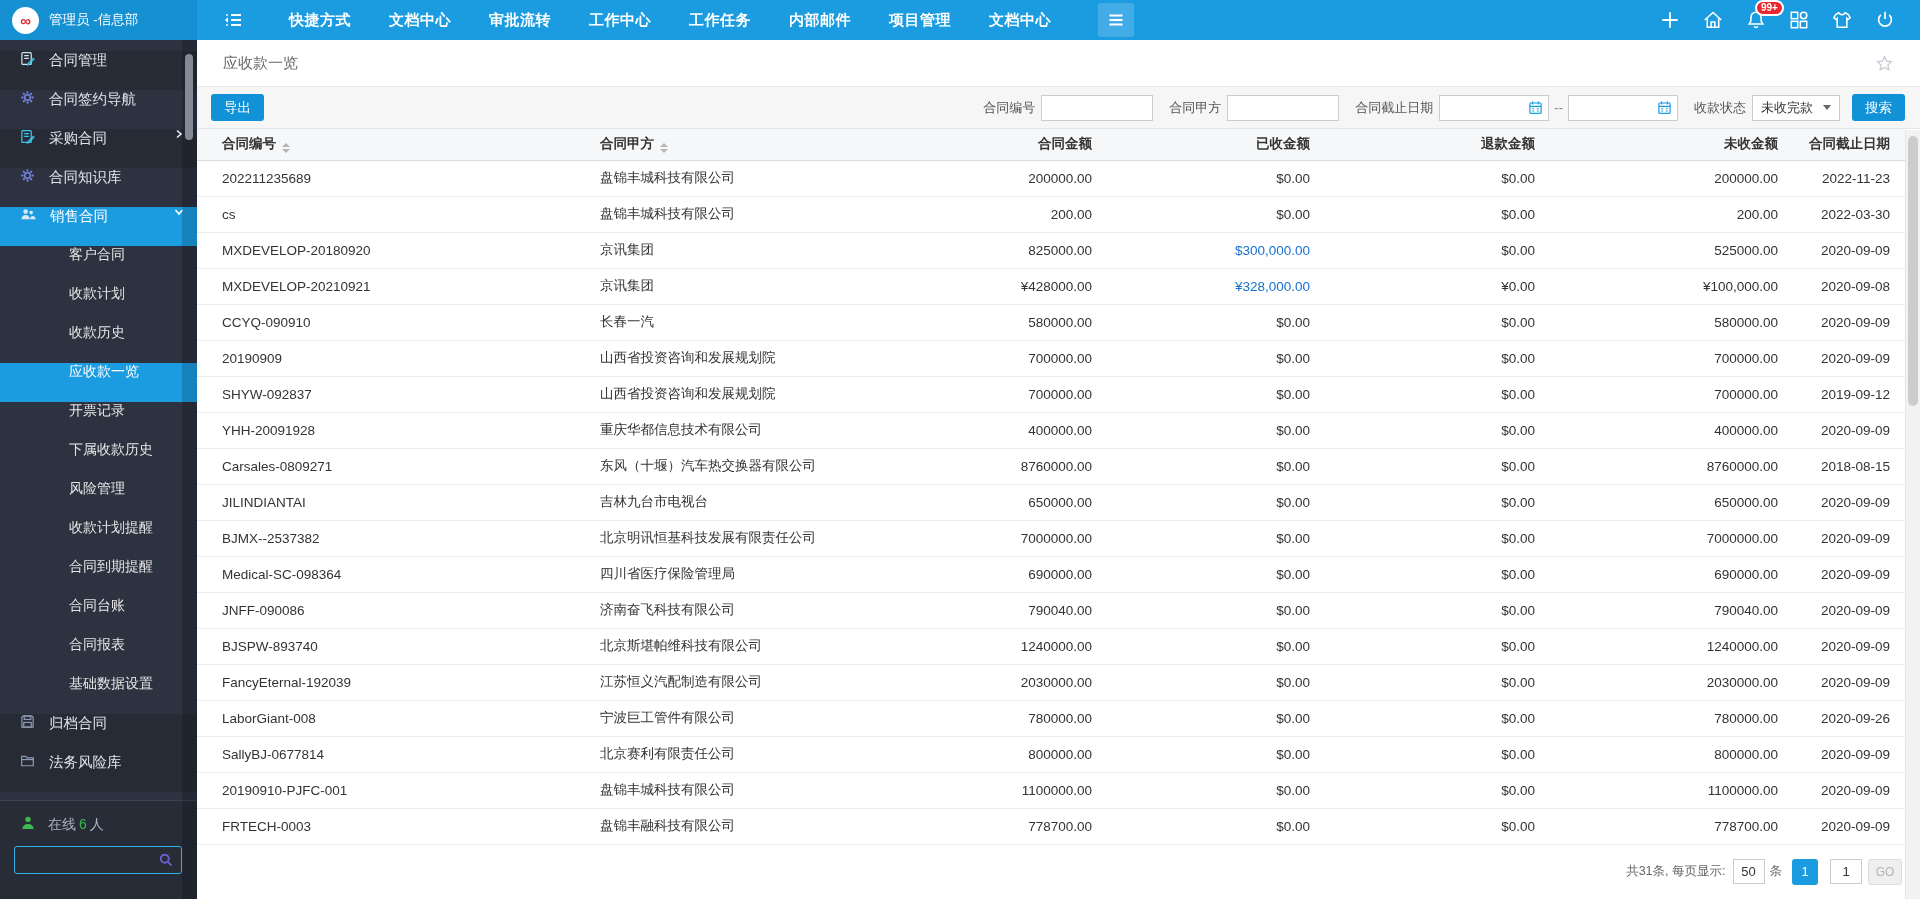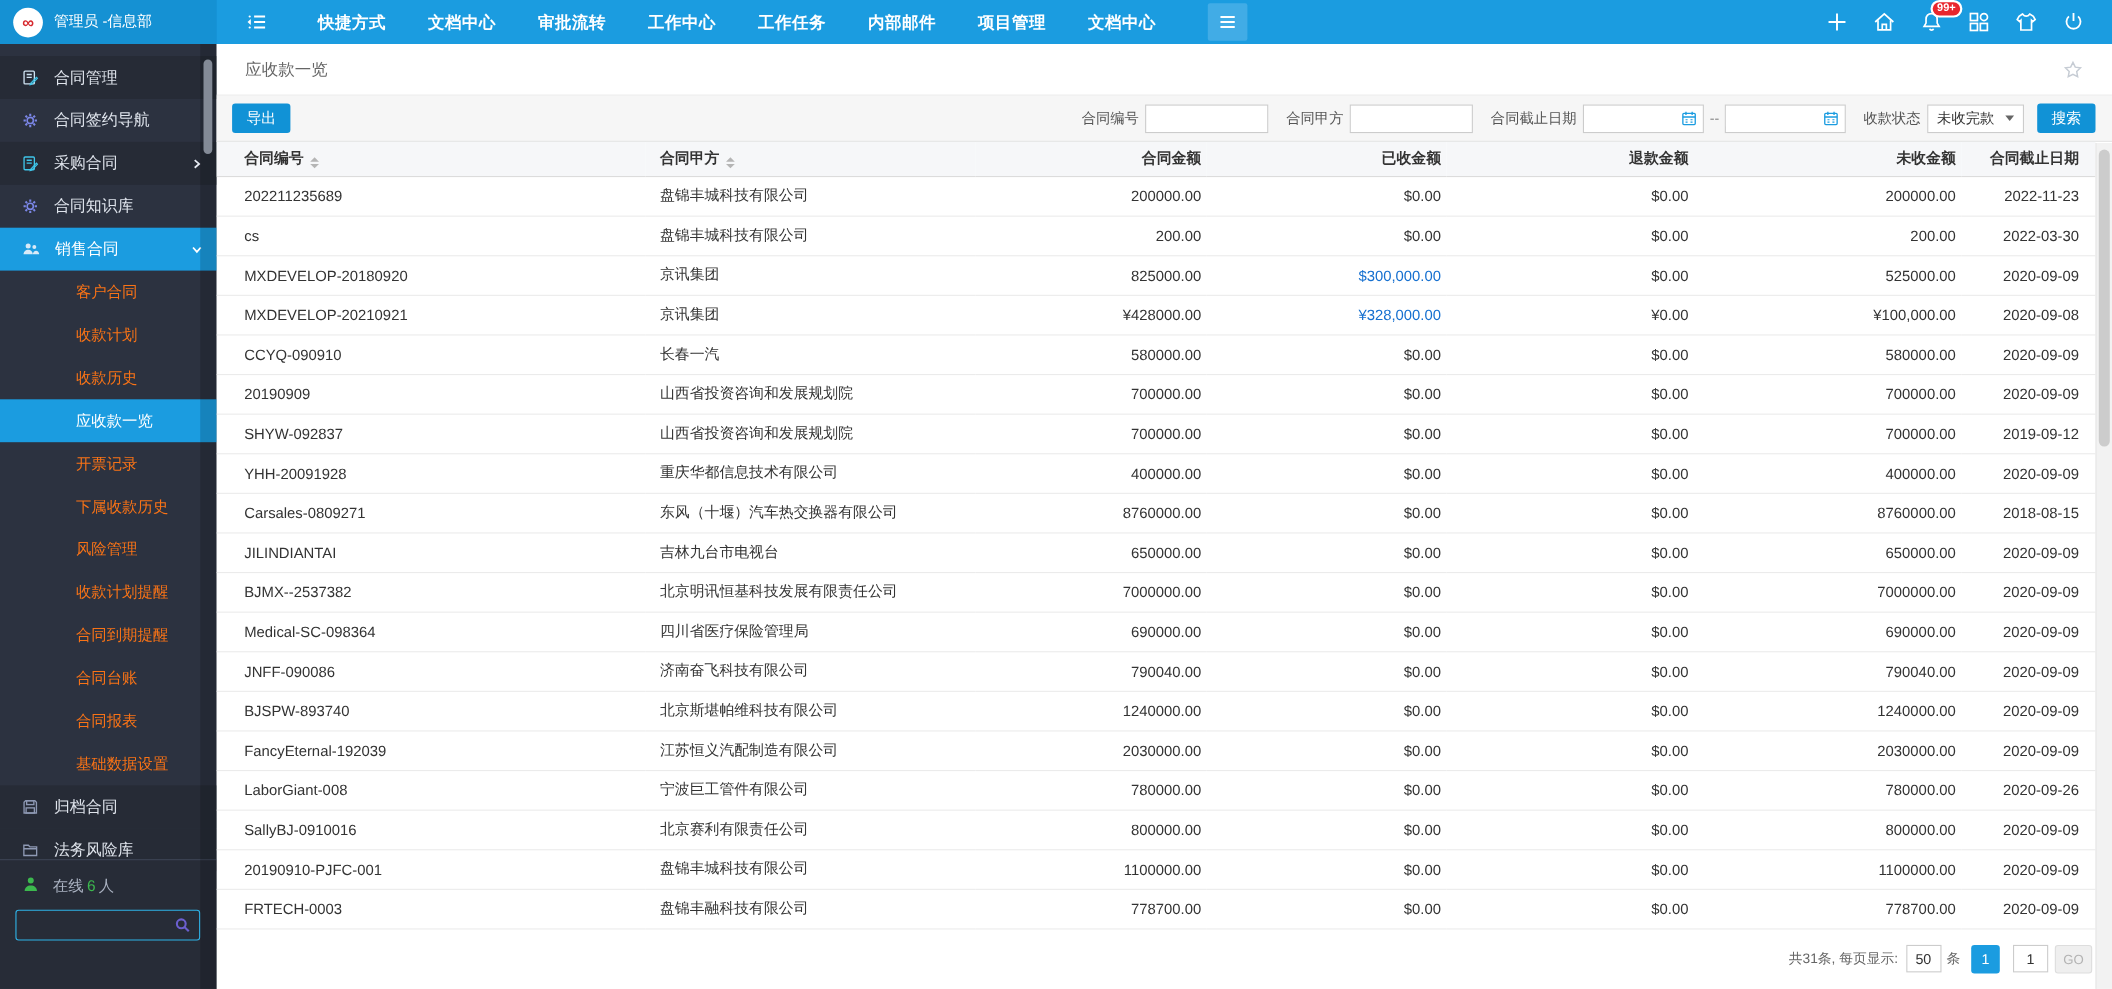--- a/index.html
+++ b/index.html
@@ -22,27 +22,27 @@
   .tb-icon { position:relative; display:flex; align-items:center; cursor:pointer; }
   .badge { position:absolute; left:10px; top:-9px; background:#e8262d; border:2px solid #fff; border-radius:9px;
     color:#fff; font-size:10px; font-weight:700; line-height:12px; padding:0 4px; white-space:nowrap; }
 
   
   .body-row { flex:1; display:flex; min-height:0; }
 
   
   .sidebar { width:197px; flex:0 0 197px; background:#2c3240; position:relative; }
   .side-menu { list-style:none; padding-top:11px; }
-  .side-item { height:39px; display:flex; align-items:center; position:relative; cursor:pointer; }
+  .side-item { height:39px; display:flex; align-items:flex-start; position:relative; cursor:pointer; }
   .side-item.lvl1 { padding-left:20px; gap:14px; font-size:14.5px; color:#dfe4ec; }
   .side-item.lvl1.dark { background:#262b36; }
-  .side-item.lvl2 { padding-left:69px; font-size:14px; color:#f97316; }
+  .side-item.lvl2 { padding-left:69px; font-size:14px; color:#e5e5e5; }
   .side-item.active { background:#1b9ce0; color:#fff; }
   .side-chevron { position:absolute; right:13px; display:flex; }
-  .side-bottom { position:absolute; left:0; right:0; bottom:0; height:118px; background:#272c37; border-top:1px solid #3c4354; }
+  .side-bottom { position:absolute; left:0; right:0; bottom:0; height:99px; background:#272c37; border-top:1px solid #3c4354; }
   .online-row { margin:14px 0 0 20px; display:flex; align-items:center; gap:12px; font-size:14px; color:#a9b1c0; }
   .online-count { color:#3cb84e; margin:0 3px; }
   .side-search { margin:12px 14px 0 14px; width:168px; height:28px; border:1px solid #2fb3e8; border-radius:3px;
     display:flex; align-items:center; background:transparent; }
   .side-search input { flex:1; border:none; background:transparent; outline:none; color:#cfd6e2; padding:0 6px; font-size:13px; min-width:0; }
   .side-search .mag { margin-right:7px; display:flex; }
   .side-scroll { position:absolute; top:0; right:0; width:15px; height:100%; background:rgba(0,0,0,.16); }
   .side-thumb { position:absolute; top:14px; left:3px; width:8px; height:86px; background:#838a96; border-radius:4px; }
 
   
@@ -533,21 +533,21 @@
               <tr>
                 <td class="c1">LaborGiant-008</td>
                 <td class="c2">宁波巨工管件有限公司</td>
                 <td class="c3 num">780000.00</td>
                 <td class="c4 num">$0.00</td>
                 <td class="c5 num">$0.00</td>
                 <td class="c6 num">780000.00</td>
                 <td class="c7 num">2020-09-26</td>
               </tr>
               <tr>
-                <td class="c1">SallyBJ-0910016</td>
+                <td class="c1">SallyBJ-0677814</td>
                 <td class="c2">北京赛利有限责任公司</td>
                 <td class="c3 num">800000.00</td>
                 <td class="c4 num">$0.00</td>
                 <td class="c5 num">$0.00</td>
                 <td class="c6 num">800000.00</td>
                 <td class="c7 num">2020-09-09</td>
               </tr>
               <tr>
                 <td class="c1">20190910-PJFC-001</td>
                 <td class="c2">盘锦丰城科技有限公司</td>

